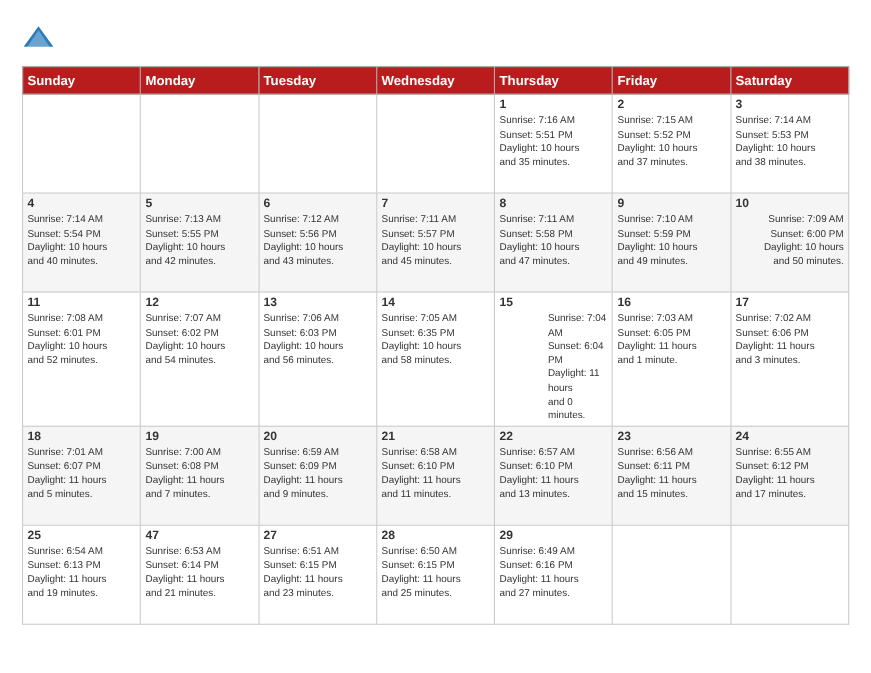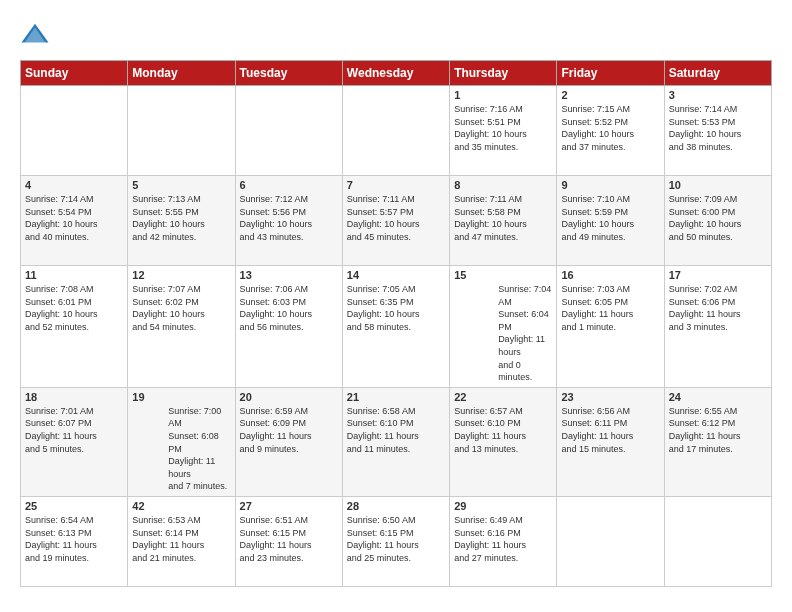--- a/index.html
+++ b/index.html
@@ -192,21 +192,21 @@
         </td>
         <td>
           <div class="day-number">9</div>
           <div class="day-info" style="white-space: pre-line;">Sunrise: 7:10 AM
 Sunset: 5:59 PM
 Daylight: 10 hours
 and 49 minutes.</div>
         </td>
         <td>
           <div class="day-number">10</div>
-          <div class="day-info" style="white-space: pre-line;">Sunrise: 7:09 AM
+          <div class="day-info" style="white-space: pre-line; text-align: right;">Sunrise: 7:09 AM
 Sunset: 6:00 PM
 Daylight: 10 hours
 and 50 minutes.</div>
         </td>
       </tr>
       <tr>
         <td>
           <div class="day-number">11</div>
           <div class="day-info" style="white-space: pre-line;">Sunrise: 7:08 AM
 Sunset: 6:01 PM
@@ -259,21 +259,21 @@
       <tr>
         <td>
           <div class="day-number">18</div>
           <div class="day-info" style="white-space: pre-line;">Sunrise: 7:01 AM
 Sunset: 6:07 PM
 Daylight: 11 hours
 and 5 minutes.</div>
         </td>
         <td>
           <div class="day-number">19</div>
-          <div class="day-info" style="white-space: pre-line; margin-left: 36px;">Sunrise: 7:00 AM
+          <div class="day-info" style="white-space: pre-line;">Sunrise: 7:00 AM
 Sunset: 6:08 PM
 Daylight: 11 hours
 and 7 minutes.</div>
         </td>
         <td>
           <div class="day-number">20</div>
           <div class="day-info" style="white-space: pre-line;">Sunrise: 6:59 AM
 Sunset: 6:09 PM
 Daylight: 11 hours
 and 9 minutes.</div>
@@ -309,21 +309,21 @@
       </tr>
       <tr>
         <td>
           <div class="day-number">25</div>
           <div class="day-info" style="white-space: pre-line;">Sunrise: 6:54 AM
 Sunset: 6:13 PM
 Daylight: 11 hours
 and 19 minutes.</div>
         </td>
         <td>
-          <div class="day-number">42</div>
+          <div class="day-number">47</div>
           <div class="day-info" style="white-space: pre-line;">Sunrise: 6:53 AM
 Sunset: 6:14 PM
 Daylight: 11 hours
 and 21 minutes.</div>
         </td>
         <td>
           <div class="day-number">27</div>
           <div class="day-info" style="white-space: pre-line;">Sunrise: 6:51 AM
 Sunset: 6:15 PM
 Daylight: 11 hours

